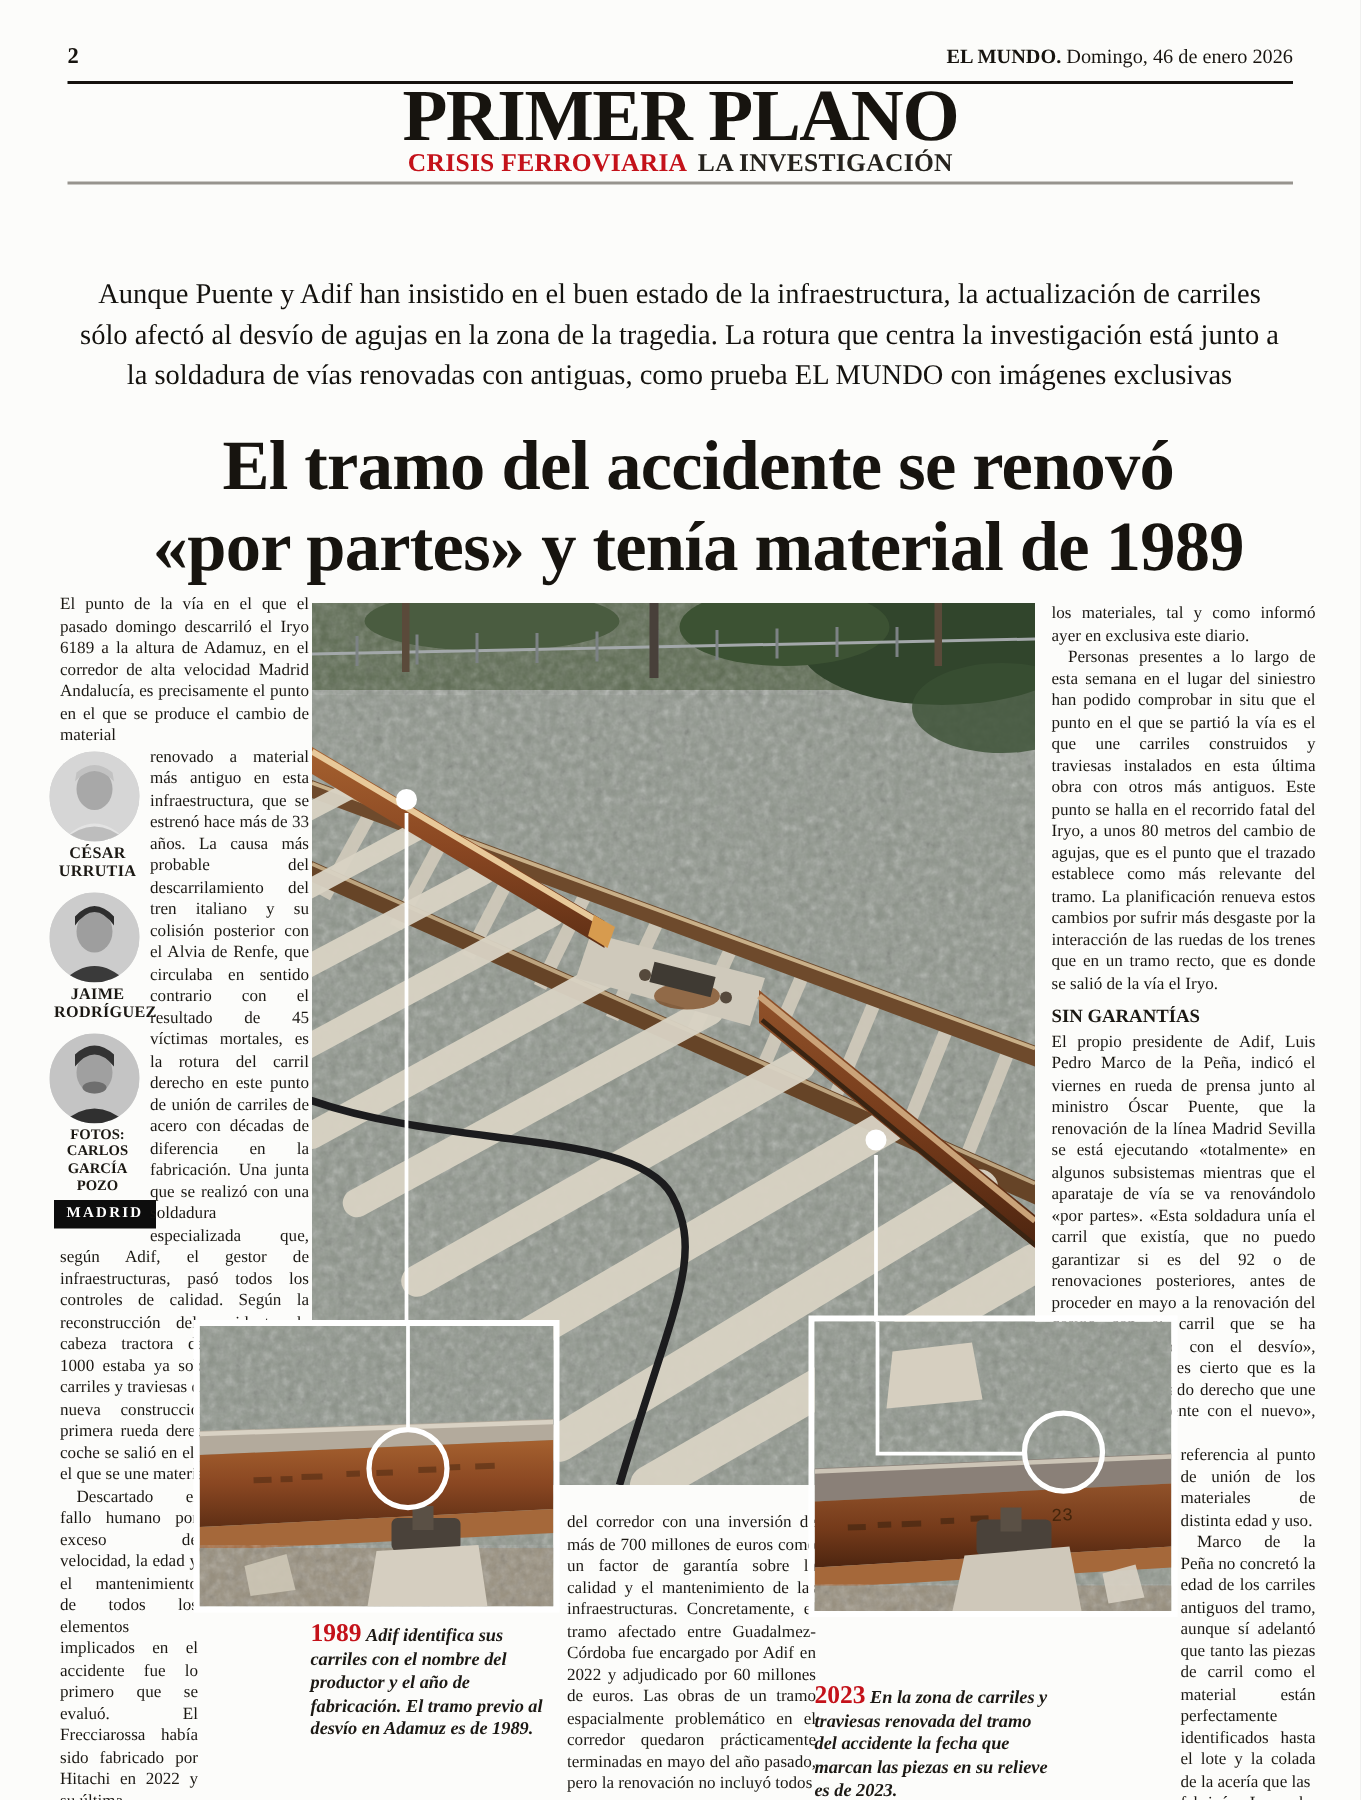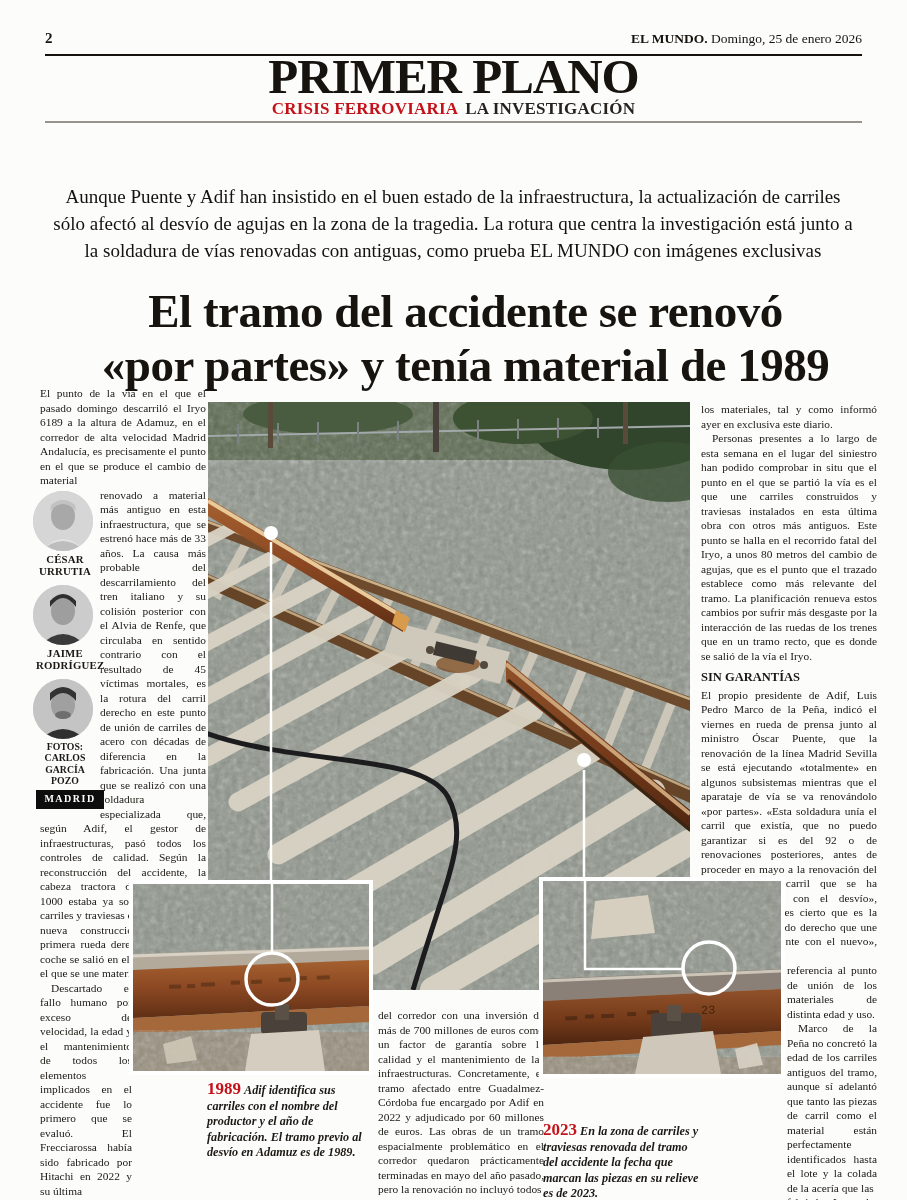--- a/index.html
+++ b/index.html
@@ -22,21 +22,21 @@
   
   .standfirst{position:absolute;top:183px;left:53px;width:800px;text-align:center;
               font-size:19px;line-height:27px;color:#14120e;}
   .headline{position:absolute;top:272px;left:0;width:907px;margin:12px;text-align:center;
             font-size:47px;line-height:54px;font-weight:bold;letter-spacing:-.5px;}
   
   .col{position:absolute;font-size:11.4px;line-height:14.5px;text-align:justify;
        color:#1b1813;}
   .col p{margin:0;text-indent:11px;}
   .col p.noind{text-indent:0;}
-  .col-left{left:40px;top:386px;width:166px;height:792px;}
+  .col-left{left:40px;top:396px;width:166px;height:792px;}
   .col-mid{left:378px;top:1008px;width:166px;}
   .col-right{left:701px;top:402px;width:176px;}
   .subhead{font-size:12.5px;font-weight:bold;margin:7px 0 3px;font-family:"Liberation Serif",serif;}
   
   .portraits{float:left;width:58px;margin:3px 6px 0 -4px;}
   .avatar{width:60px;height:60px;border-radius:50%;overflow:hidden;margin:0 0 1px -3px;
           background:#cfcfcf;}
   .avatar svg{display:block;}
   .author-name{font-weight:bold;font-size:10.8px;line-height:12px;text-align:center;
                margin:2px 0 8px;letter-spacing:.2px;text-indent:0;}
@@ -58,21 +58,21 @@
   .cap-year{color:var(--red);font-weight:bold;font-size:17px;margin-right:3px;}
   .cap-text{font-style:italic;font-weight:bold;color:#1c1914;margin-top:17px;}
 </style>
 </head>
 <body>
 
 <div class="page">
 
   <div class="masthead-row">
     <span class="pagenum">2</span>
-    <span class="dateline"><b>EL MUNDO.</b> <span>Domingo, 25 de enero 2026</span></span>
+    <span class="dateline"><b>EL MUNDO.</b> <span>Domingo, 46 de enero 2026</span></span>
   </div>
   <div class="rule rule-top"></div>
 
   <div class="section-title">PRIMER PLANO</div>
   <div class="kicker">
     <span class="kicker-red">CRISIS FERROVIARIA</span><span class="kicker-black">LA INVESTIGACIÓN</span>
   </div>
   <div class="rule rule-kicker"></div>
 
   <div class="standfirst">Aunque Puente y Adif han insistido en el buen estado de la infraestructura, la actualización de carriles sólo afectó al desvío de agujas en la zona de la tragedia. La rotura que centra la investigación está junto a la soldadura de vías renovadas con antiguas, como prueba EL MUNDO con imágenes exclusivas</div>

